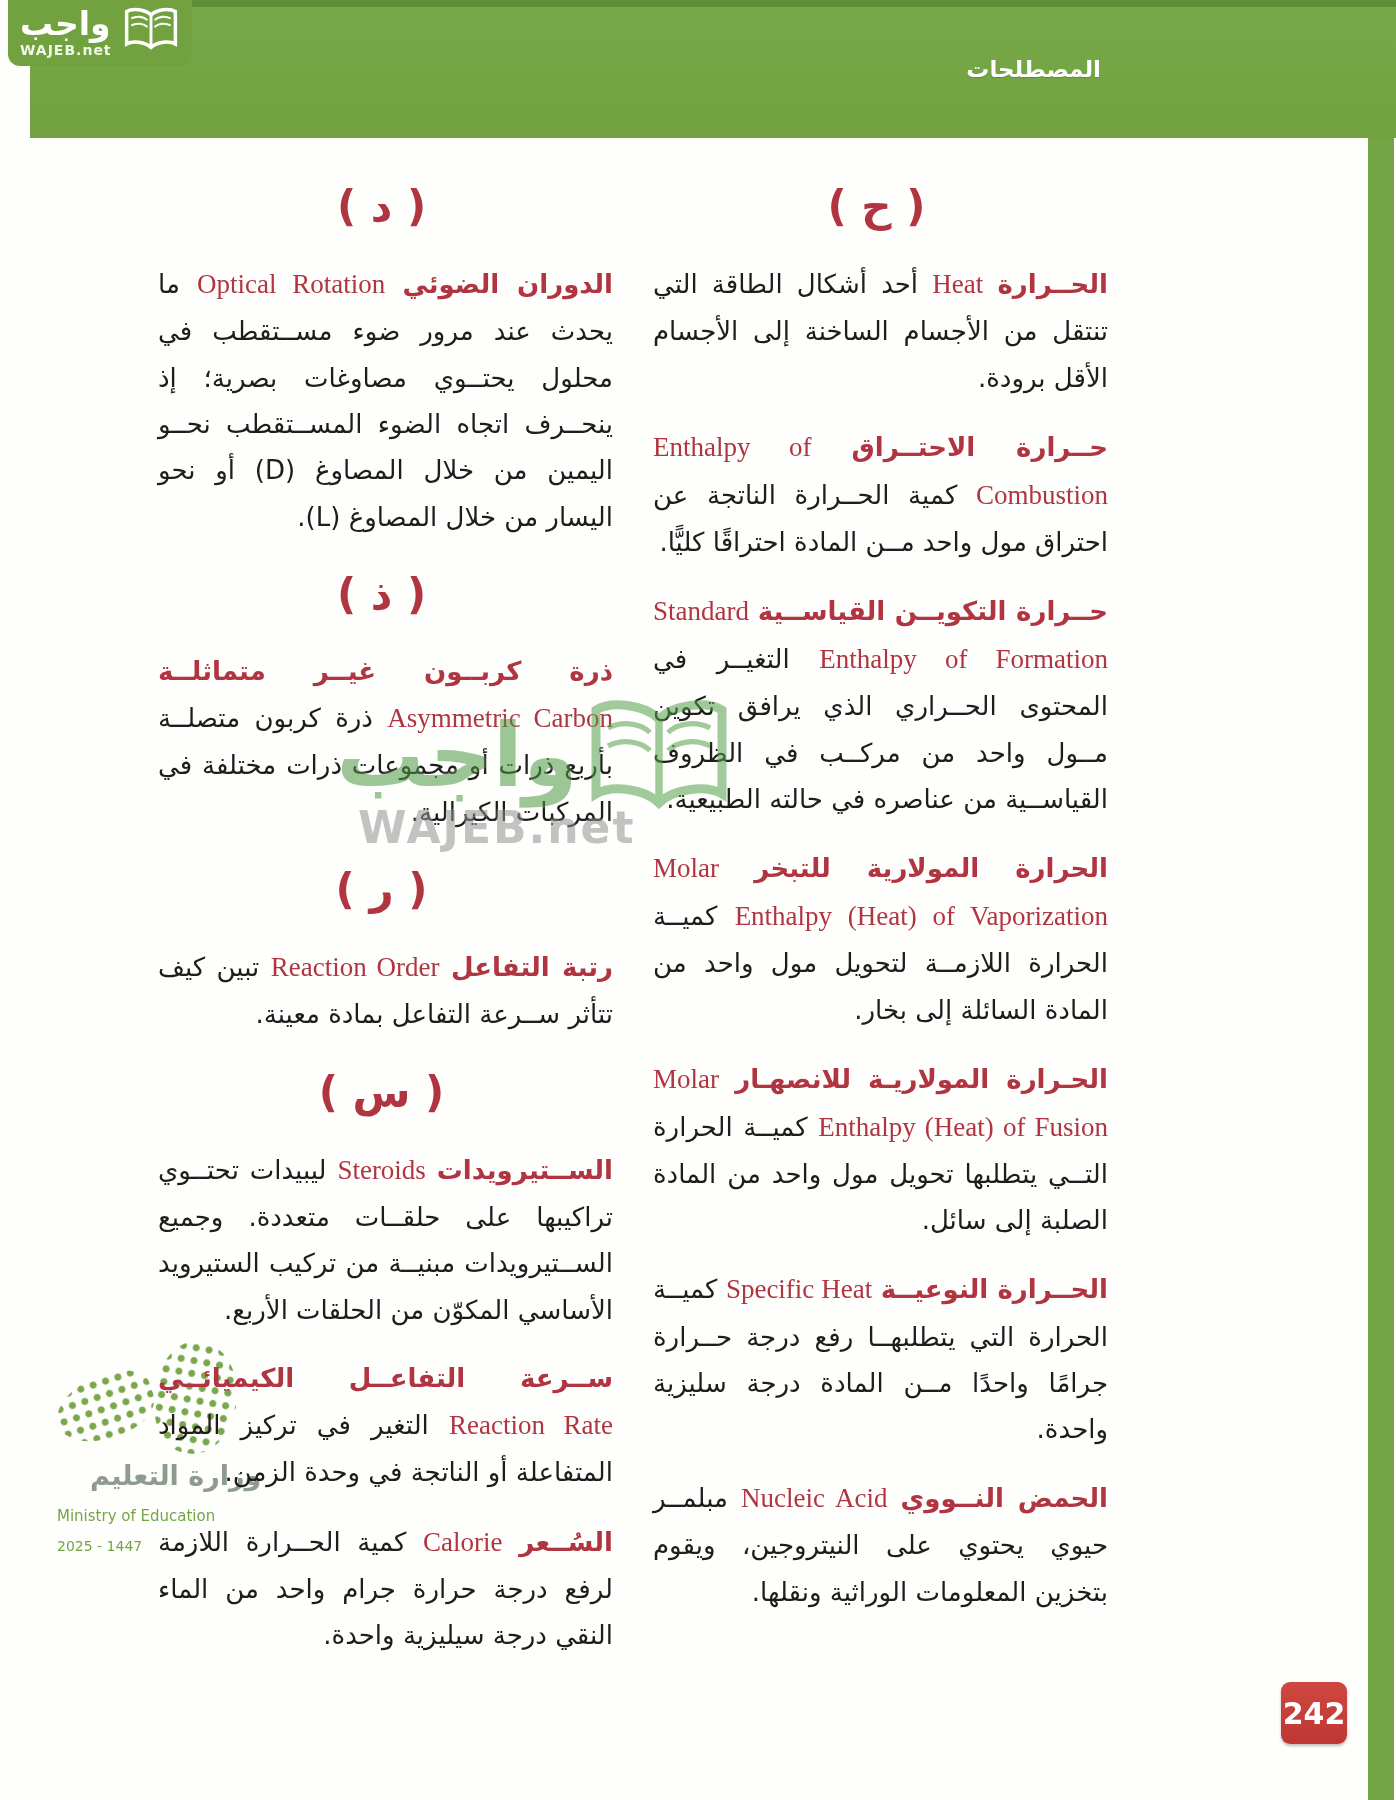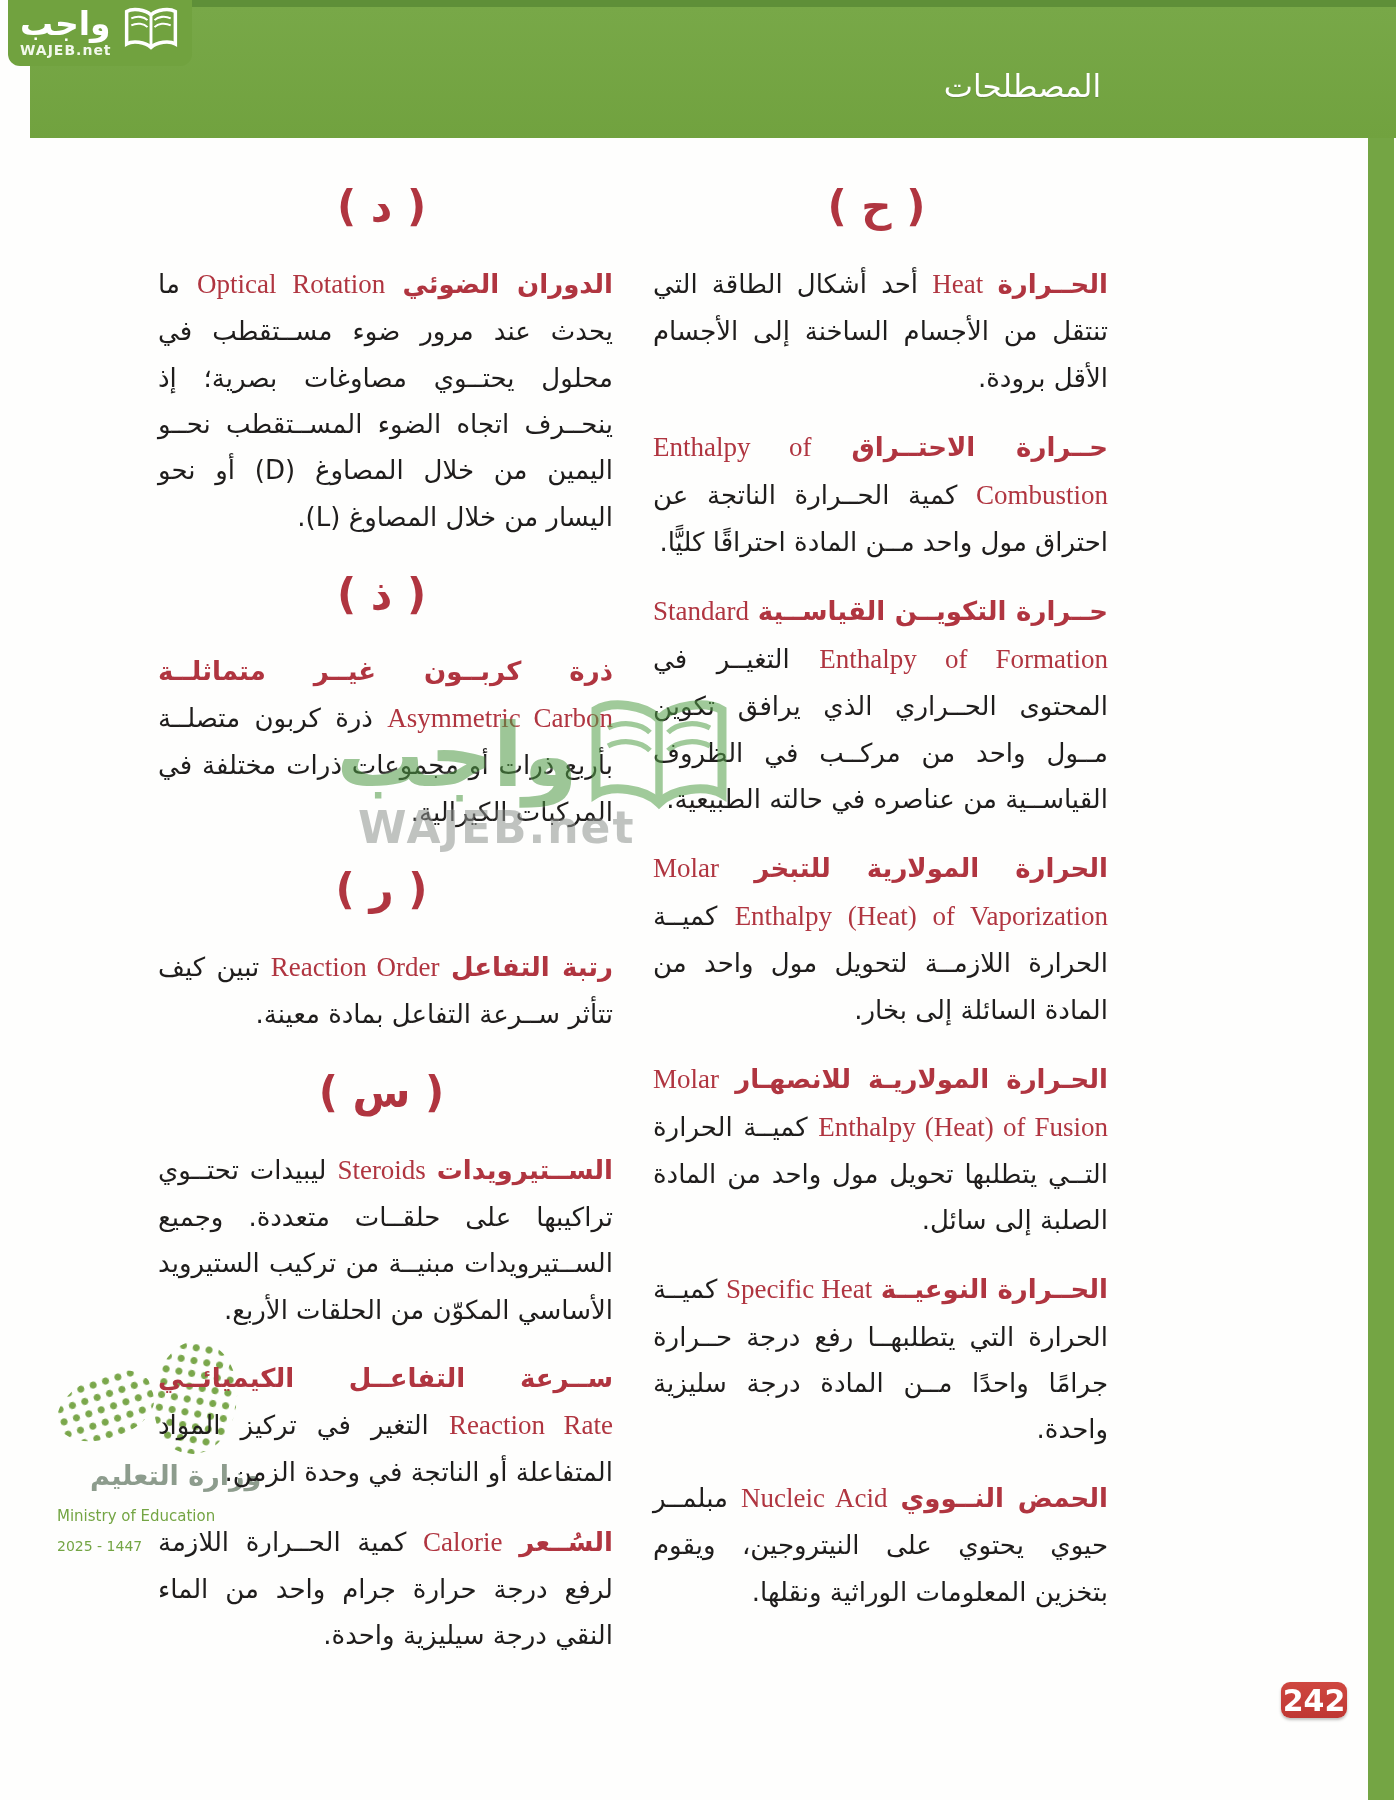--- a/index.html
+++ b/index.html
@@ -16,22 +16,22 @@
   .side-strip{
     position:absolute;top:0;bottom:0;right:2px;width:26px;
     background:#74a544;
   }
   
   .band{
     position:absolute;top:0;left:30px;right:0;height:138px;
     background:linear-gradient(180deg,#5e8f38 0,#5e8f38 7px,#78a848 7px,#71a23f 100%);
   }
   .band-title{
-    position:absolute;right:295px;top:68px;
-    color:#ffffff;font-size:31px;font-weight:normal;letter-spacing:1px;
+    position:absolute;right:295px;top:56px;
+    color:#ffffff;font-size:23px;font-weight:bold;letter-spacing:1px;
     text-shadow:0 1px 1px rgba(0,0,0,.15);
   }
   
   .wajeb-logo{
     position:absolute;left:8px;top:0;
     display:flex;flex-direction:row;align-items:flex-start;gap:10px;
     direction:ltr;
     background:#71a23f;border-radius:0 0 12px 12px;
     padding:6px 12px 8px 12px;z-index:3;
   }
@@ -87,21 +87,21 @@
     background-size:13px 13px;
   }
   .dots-a{left:0;top:34px;width:100px;height:62px;transform:rotate(-18deg);border-radius:60% 40% 50% 50%;}
   .dots-b{left:100px;top:0;width:82px;height:112px;transform:rotate(10deg);border-radius:45% 55% 50% 50%;}
   .min-text{position:absolute;top:118px;left:2px;}
   .min-ar{font-size:27px;font-weight:bold;color:#8d9c8d;direction:rtl;text-align:left;margin-left:33px;}
   .min-en{font-size:15px;color:#74a544;margin-top:16px;}
   .min-years{font-size:14px;color:#74a544;margin-top:13px;}
   
   .page-badge{
-    position:absolute;left:1281px;top:1682px;width:66px;height:36px;
+    position:absolute;left:1281px;top:1682px;width:66px;height:62px;
     background:linear-gradient(180deg,#cf4740 0,#bf3733 100%);
     border-radius:9px;
     display:flex;align-items:center;justify-content:center;
     box-shadow:0 2px 3px rgba(0,0,0,.25);
   }
   .page-badge span{color:#ffffff;font-size:30px;font-weight:bold;direction:ltr;}
 </style>
 </head>
 <body>
 

